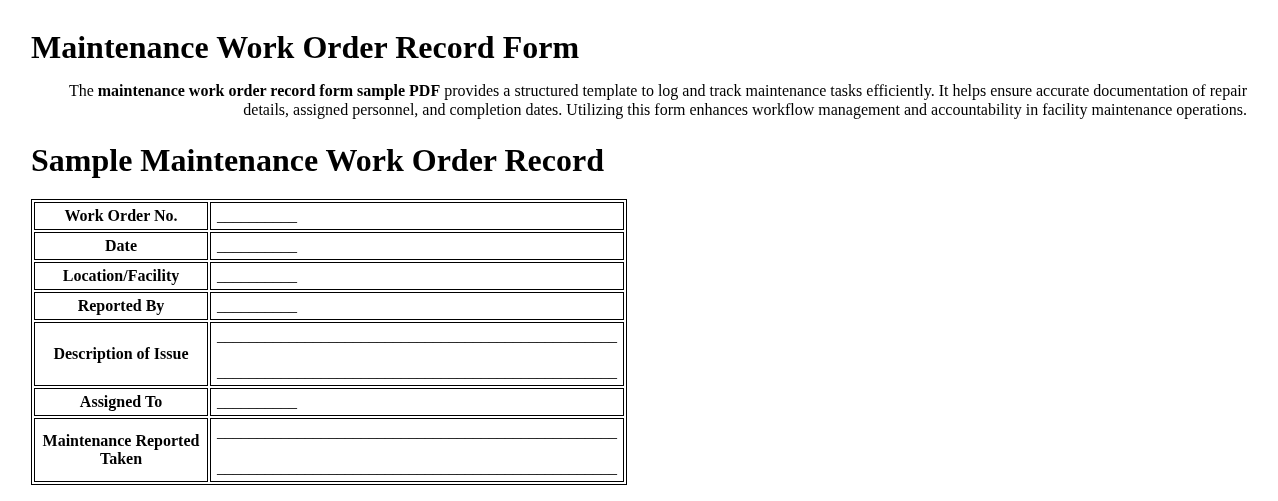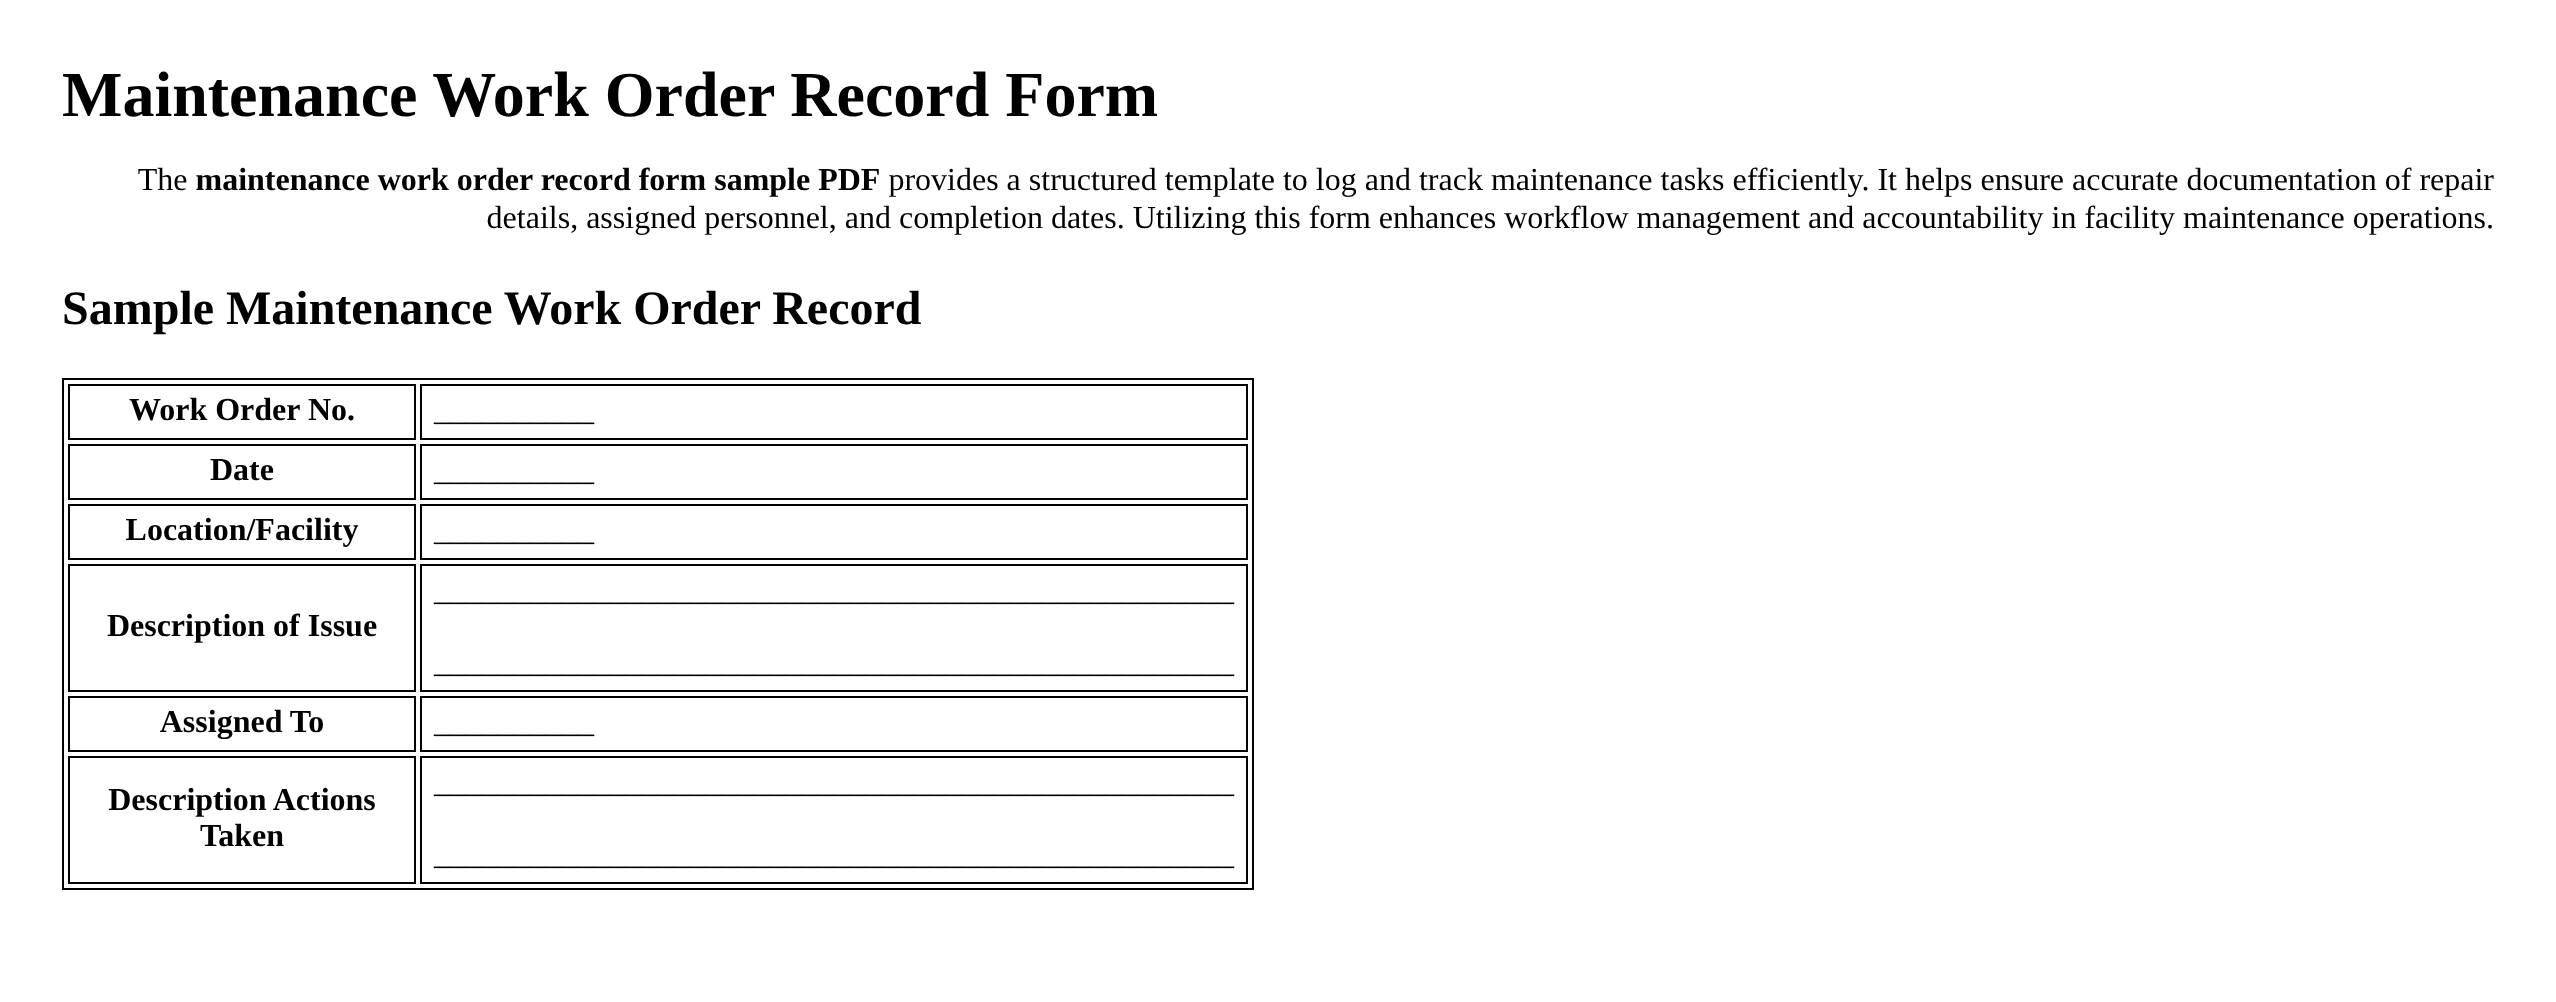--- a/index.html
+++ b/index.html
@@ -16,21 +16,21 @@
     font-size: 32px;
     font-weight: bold;
     margin: 21px 0 16px 0;
   }
   p.intro {
     margin: 16px 0;
     line-height: 1.18;
     text-align: right;
   }
   h2 {
-    font-size: 24px;
+    font-size: 32px;
     font-weight: bold;
     margin: 22px 0 20px 0;
   }
   table.wo-table {
     border-collapse: separate;
     border-spacing: 2px;
     border: 1px solid #000000;
     width: 596px;
   }
   table.wo-table td {
@@ -84,25 +84,29 @@
     </tr>
     <tr>
       <td class="label">Date</td>
       <td class="value"><span class="blank">__________</span></td>
     </tr>
     <tr>
       <td class="label">Location/Facility</td>
       <td class="value"><span class="blank">__________</span></td>
     </tr>
     <tr>
+      <td class="label">Reported By</td>
+      <td class="value"><span class="blank">__________</span></td>
+    </tr>
+    <tr>
       <td class="label">Description of Issue</td>
       <td class="value"><span class="blank">__________________________________________________</span><br><br><span class="blank">__________________________________________________</span></td>
     </tr>
     <tr>
       <td class="label">Assigned To</td>
       <td class="value"><span class="blank">__________</span></td>
     </tr>
     <tr>
-      <td class="label">Description Actions Taken</td>
+      <td class="label">Maintenance Reported Taken</td>
       <td class="value"><span class="blank">__________________________________________________</span><br><br><span class="blank">__________________________________________________</span></td>
     </tr>
   </tbody>
 </table>
 
 </body></html>

